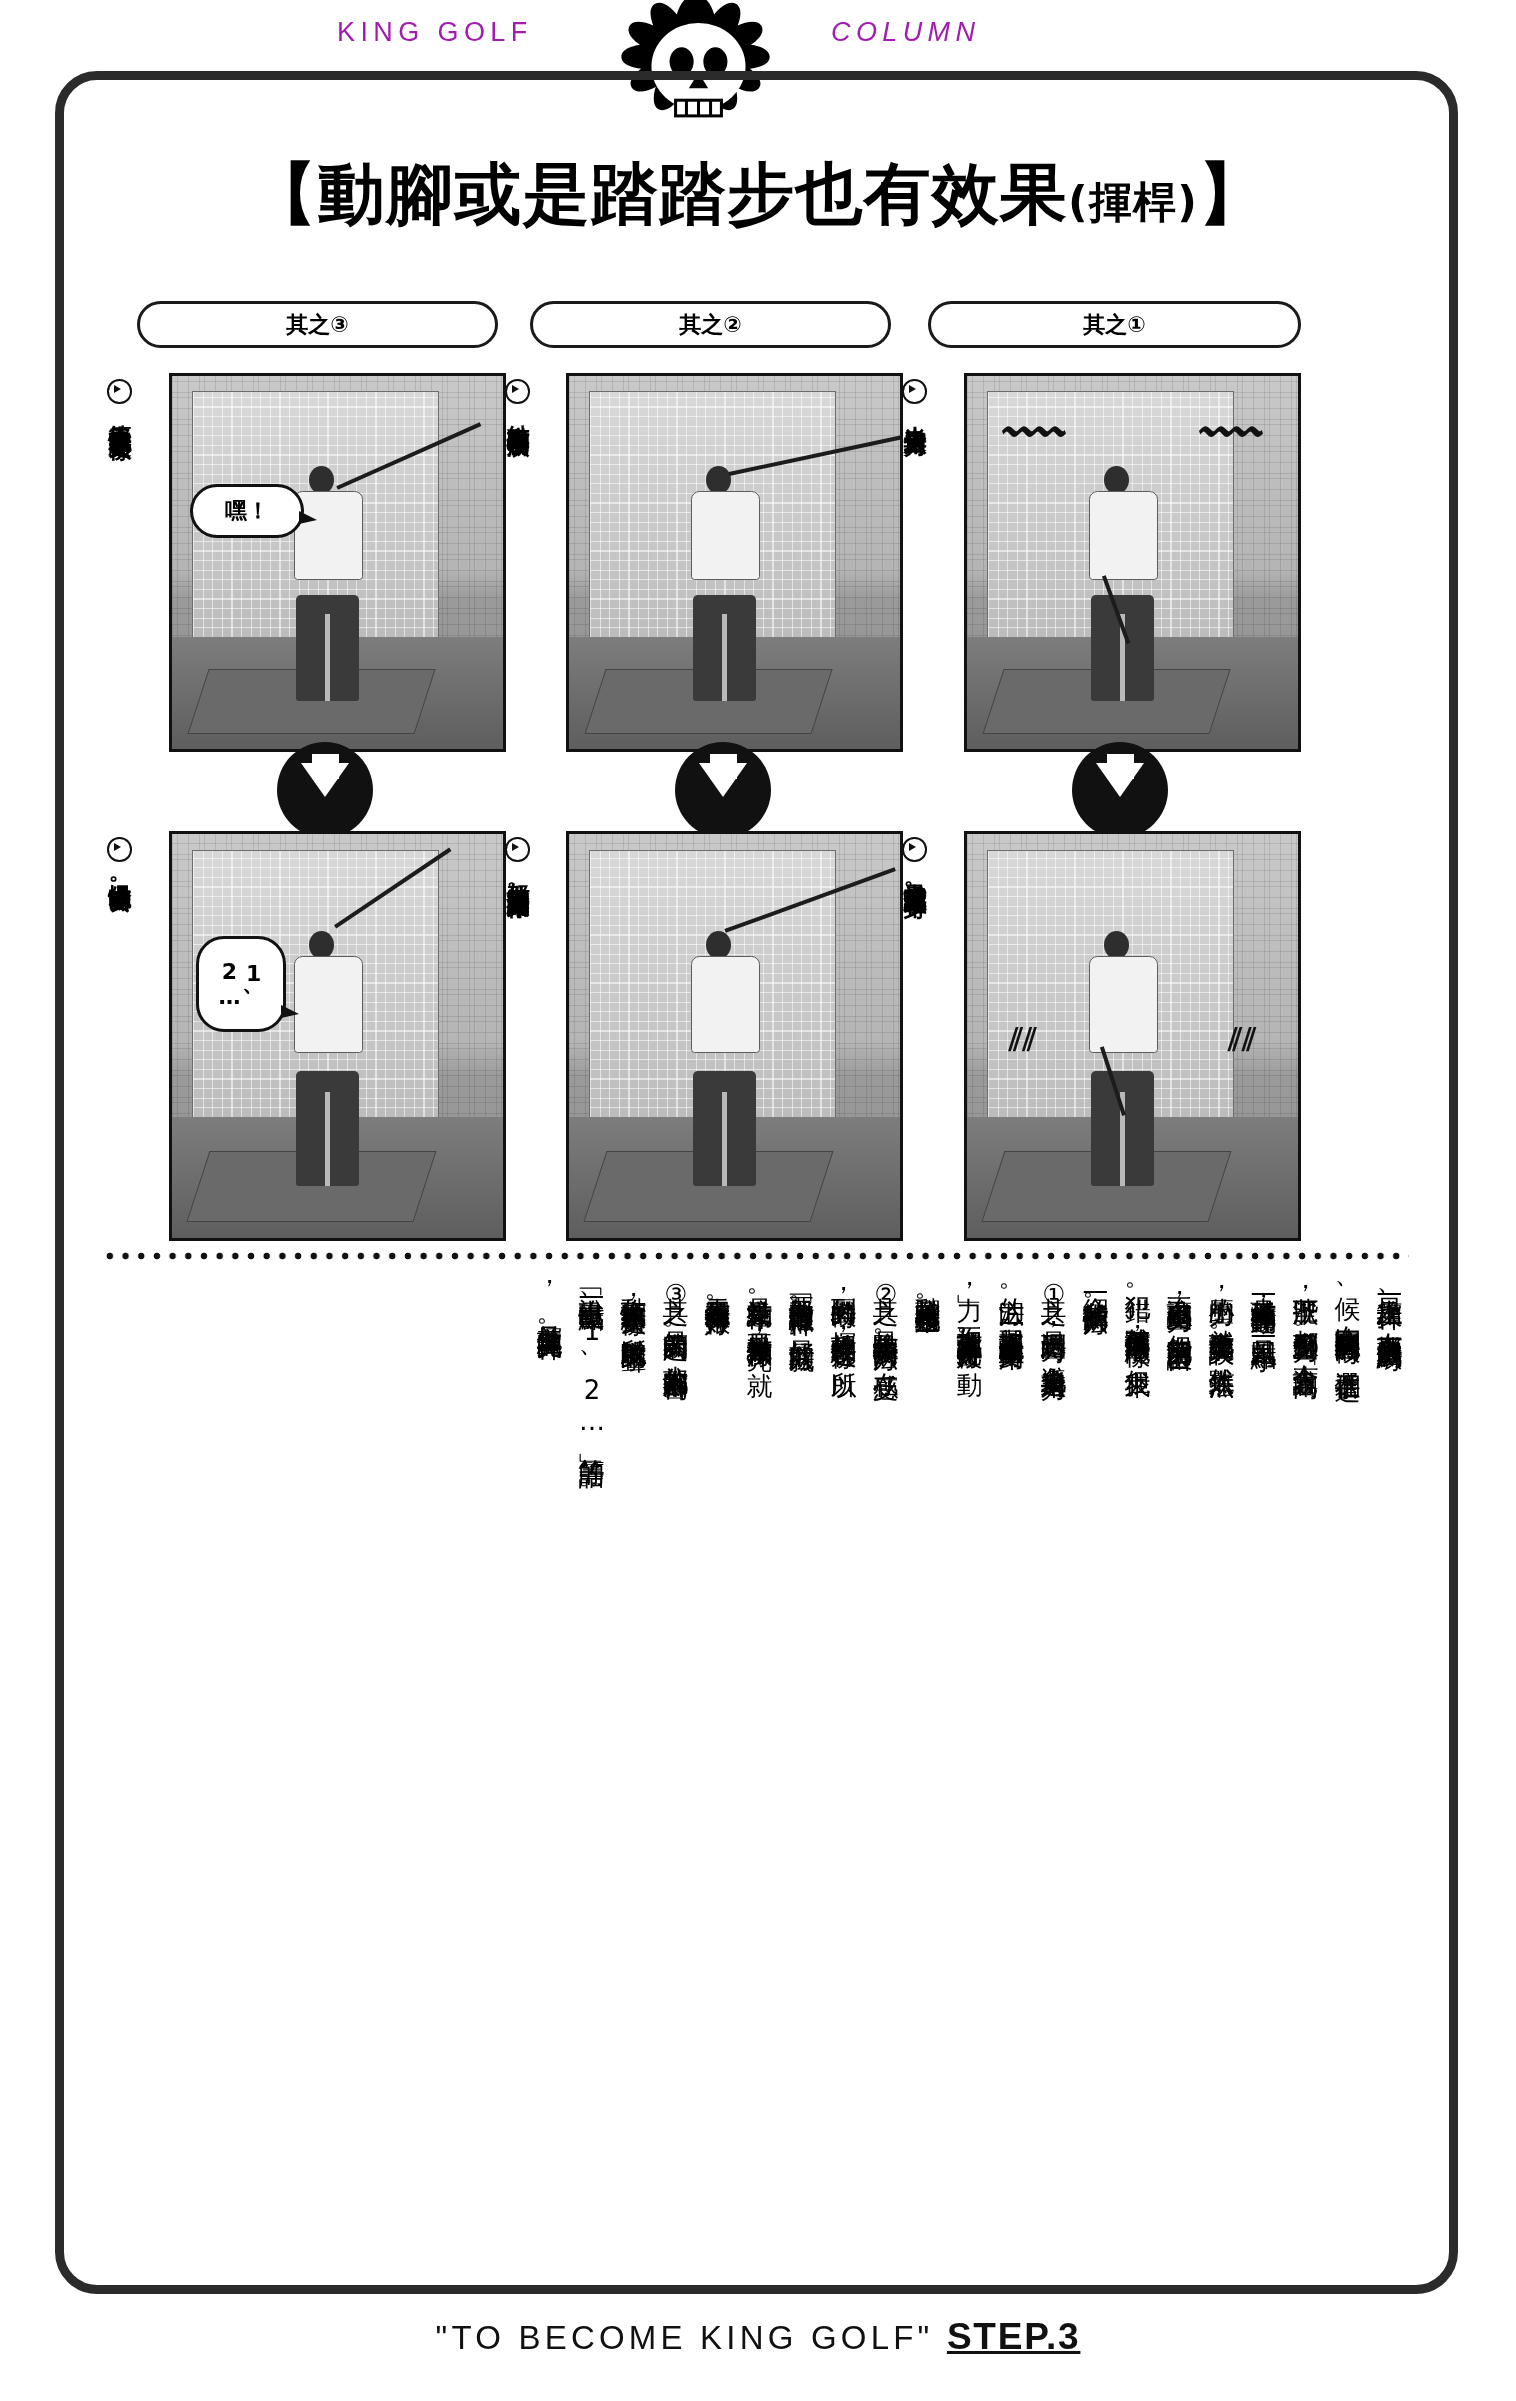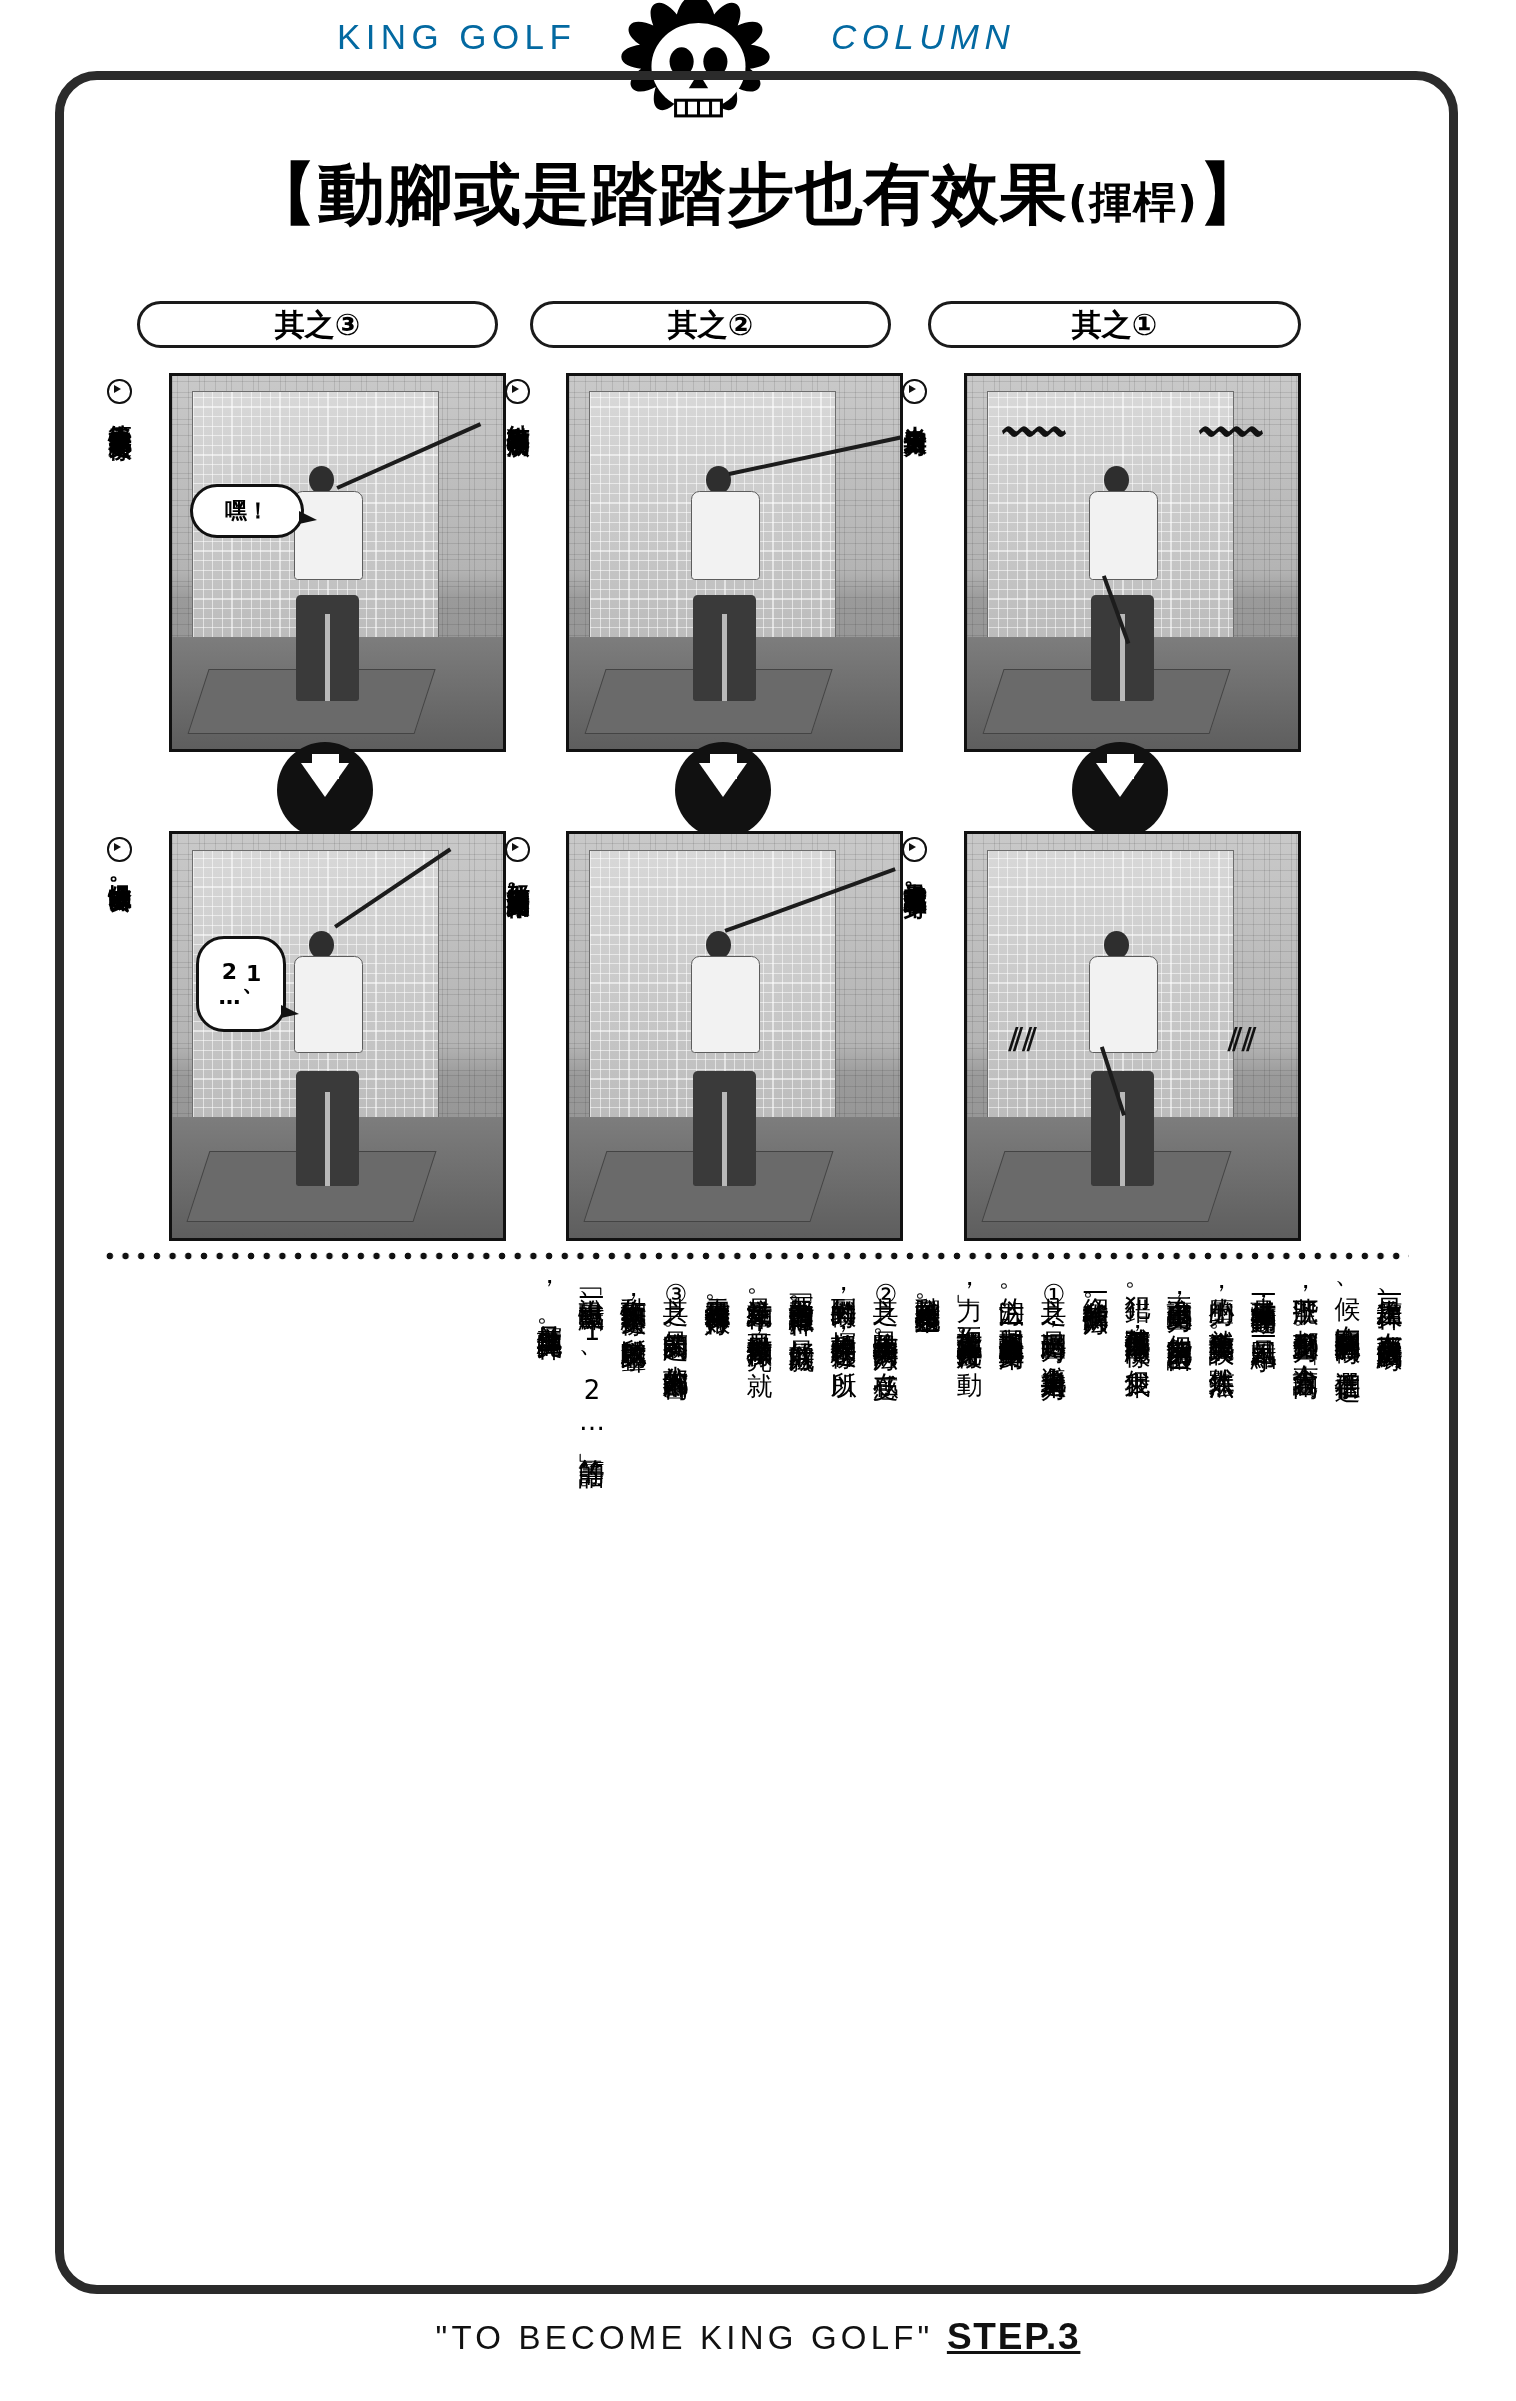--- a/index.html
+++ b/index.html
@@ -19,24 +19,24 @@
   
   .header {
     position: absolute;
     top: 0; left: 0;
     width: 1516px;
     height: 181px;
   }
   .header-title-left, .header-title-right {
     position: absolute;
     top: 17px;
-    font-size: 35px;
+    font-size: 27px;
     letter-spacing: 5.4px;
     font-weight: normal;
-    color: #0369a1;
+    color: #a21caf;
     font-family: "Liberation Sans", sans-serif;
   }
   .header-title-left { left: 337px; }
   .header-title-right { left: 831px; font-style: italic; }
 
   .skull-wrap {
     position: absolute;
     top: -6px;
     left: 602px;
     width: 193px;
@@ -122,21 +122,21 @@
   }
 
   
   .col-header {
     position: absolute;
     height: 47px;
     border: 3px solid #1a1a1a;
     border-radius: 23.5px;
     box-sizing: border-box;
     text-align: center;
-    font-size: 30px;
+    font-size: 22px;
     line-height: 41px;
     font-weight: bold;
     color: #000;
     background: #fff;
   }
   .ch1 { top: 301px; left: 137px;  width: 361px; }
   .ch2 { top: 301px; left: 530px;  width: 361px; }
   .ch3 { top: 301px; left: 928px; width: 373px; }
 
   

